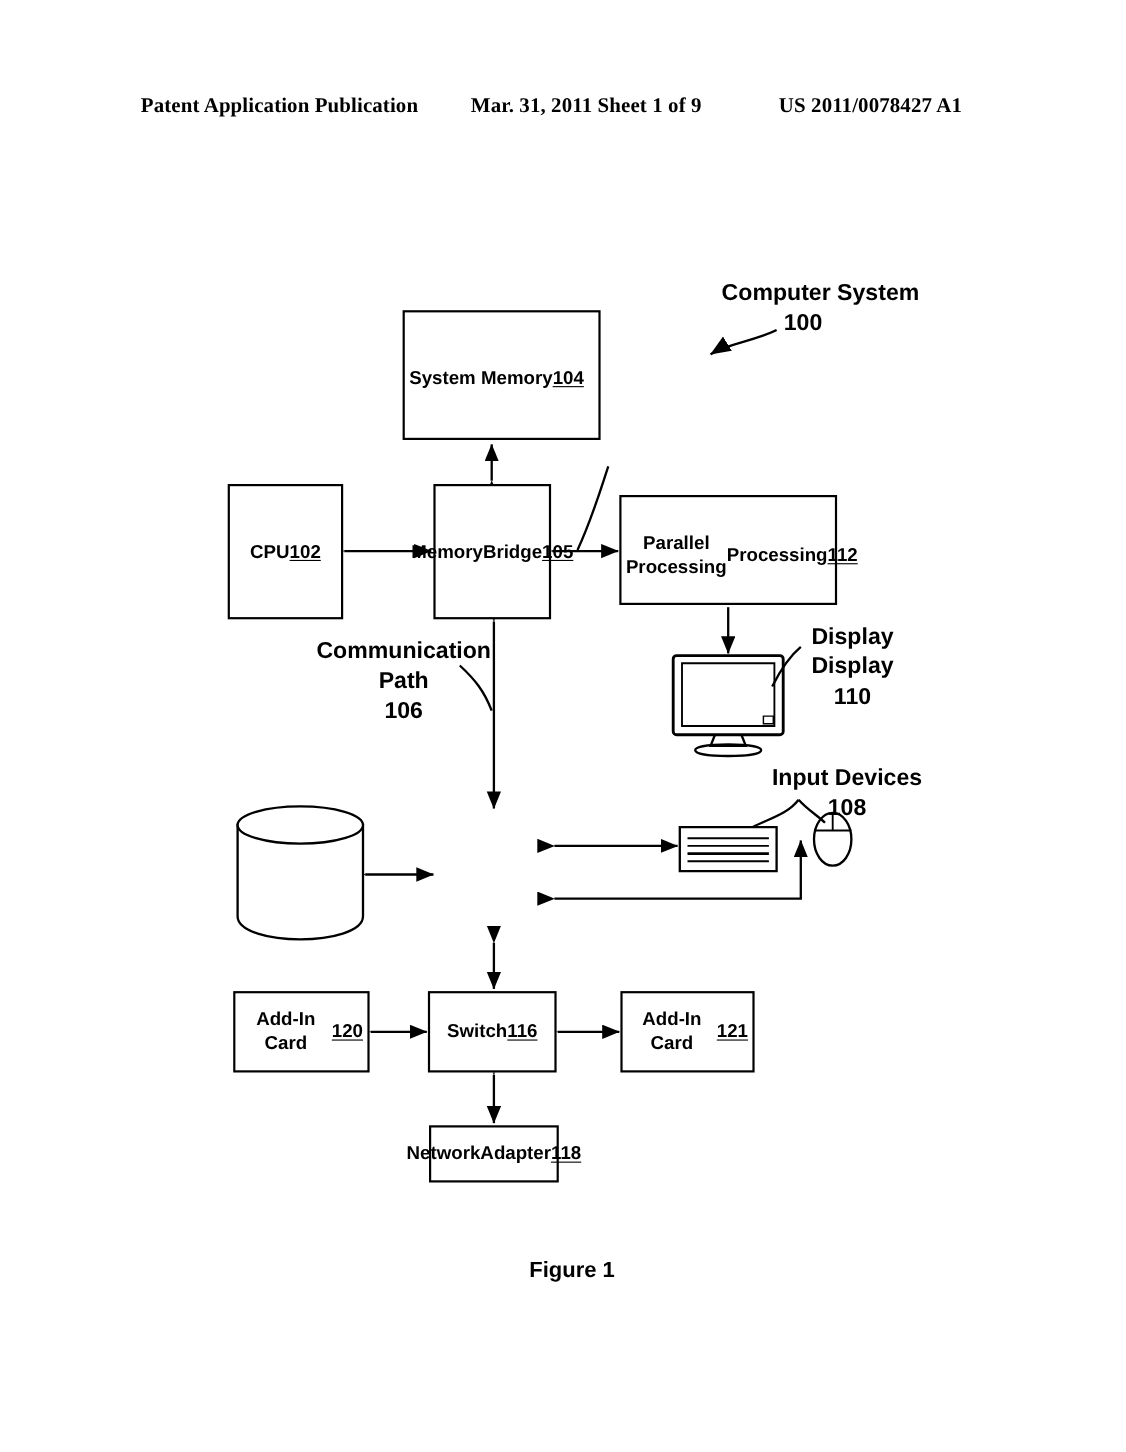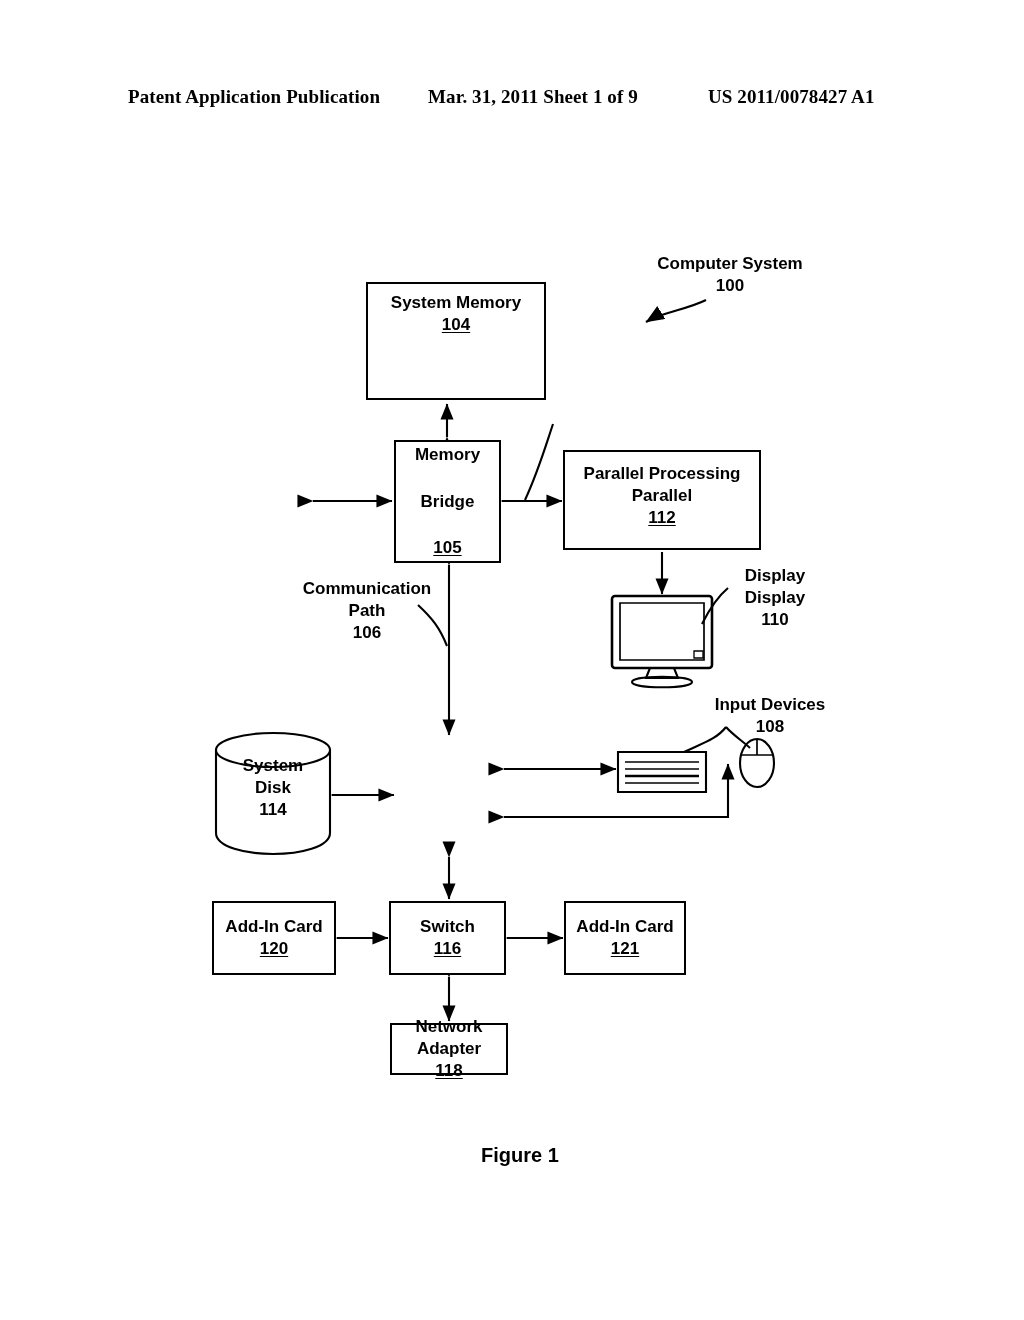--- a/index.html
+++ b/index.html
@@ -38,39 +38,39 @@
   .pub-header .h-mid    { position: absolute; left: 428px;  top: 0; }
   .pub-header .h-right  { position: absolute; left: 708px;  top: 0; }
 
   
   .box {
     position: absolute;
     box-sizing: border-box;
     border: 2px solid #000;
     background: #ffffff;
     display: flex;
-    flex-direction: column;
+    flex-direction: row;
     align-items: center;
     justify-content: center;
     text-align: center;
     font-weight: bold;
     font-size: 17px;
     line-height: 1.28;
     padding: 2px 4px;
   }
   .box .ref {
     text-decoration: underline;
     text-underline-offset: 2px;
   }
 
   
   .label {
     position: absolute;
     font-weight: bold;
-    font-size: 17px;
+    font-size: 21px;
     line-height: 1.3;
     text-align: center;
     white-space: nowrap;
   }
 
   
   .caption {
     position: absolute;
     font-weight: bold;
     font-size: 20px;
@@ -196,39 +196,37 @@
     <div>Input Devices</div>
     <div>108</div>
   </div>
 
   <div class="box" style="left:366px; top:282px; width:180px; height:118px; justify-content:flex-start; padding-top:8px;">
     <div>System Memory</div>
     <div class="ref">104</div>
   </div>
 
 
-
-  <div class="box" style="left:394px; top:440px; width:107px; height:123px;justify-content:space-between;">
+  <div class="box" style="left:207px; top:440px; width:105px; height:123px;">
+    <div>CPU</div>
+    <div class="ref">102</div>
+  </div>
+
+  <div class="box" style="left:394px; top:440px; width:107px; height:123px;">
     <div>Memory</div>
     <div>Bridge</div>
     <div class="ref">105</div>
   </div>
 
   <div class="box" style="left:563px; top:450px; width:198px; height:100px; justify-content:flex-start; padding-top:11px;">
     <div>Parallel Processing</div>
-    <div>Parallel</div>
+    <div>Processing</div>
     <div class="ref">112</div>
   </div>
 
-  <div style="position:absolute; left:216px; top:755px; width:114px; text-align:center;
-              font-weight:bold; font-size:17px; line-height:1.3;">
-    <div>System</div>
-    <div>Disk</div>
-    <div class="ref">114</div>
-  </div>
 
 
   <div class="box" style="left:212px; top:901px; width:124px; height:74px;">
     <div>Add-In Card</div>
     <div class="ref">120</div>
   </div>
 
   <div class="box" style="left:389px; top:901px; width:117px; height:74px;">
     <div>Switch</div>
     <div class="ref">116</div>

